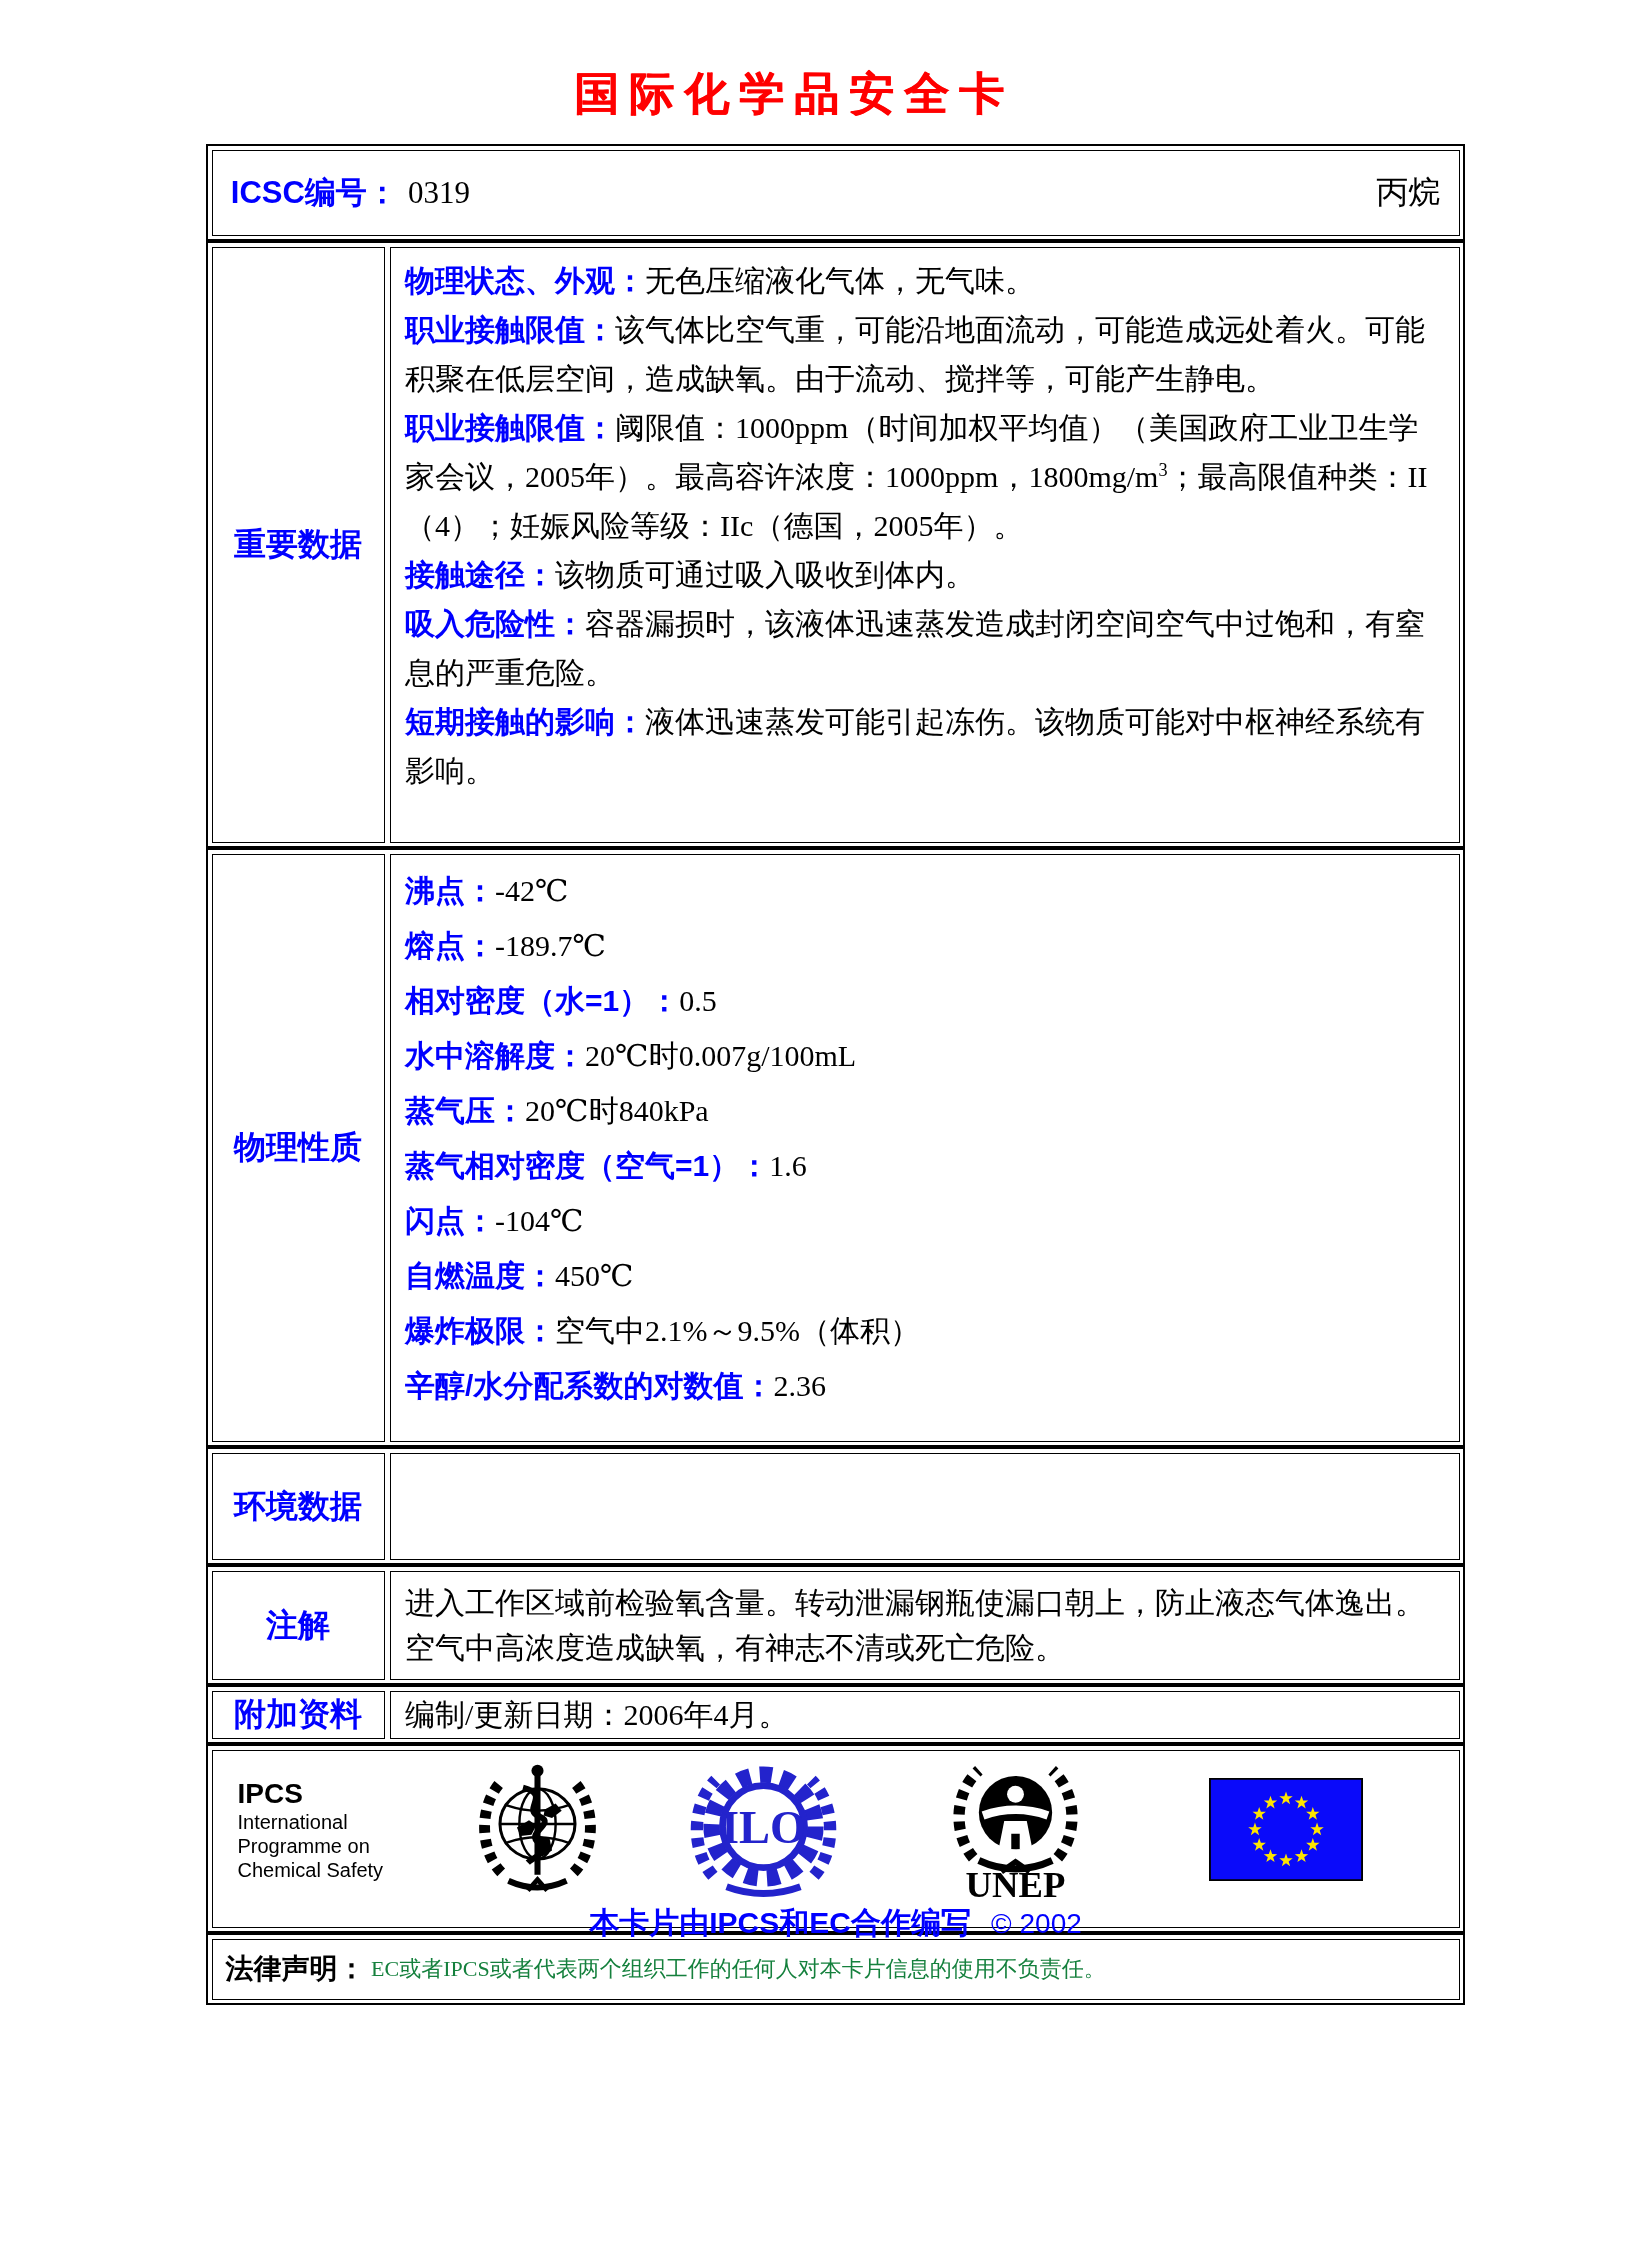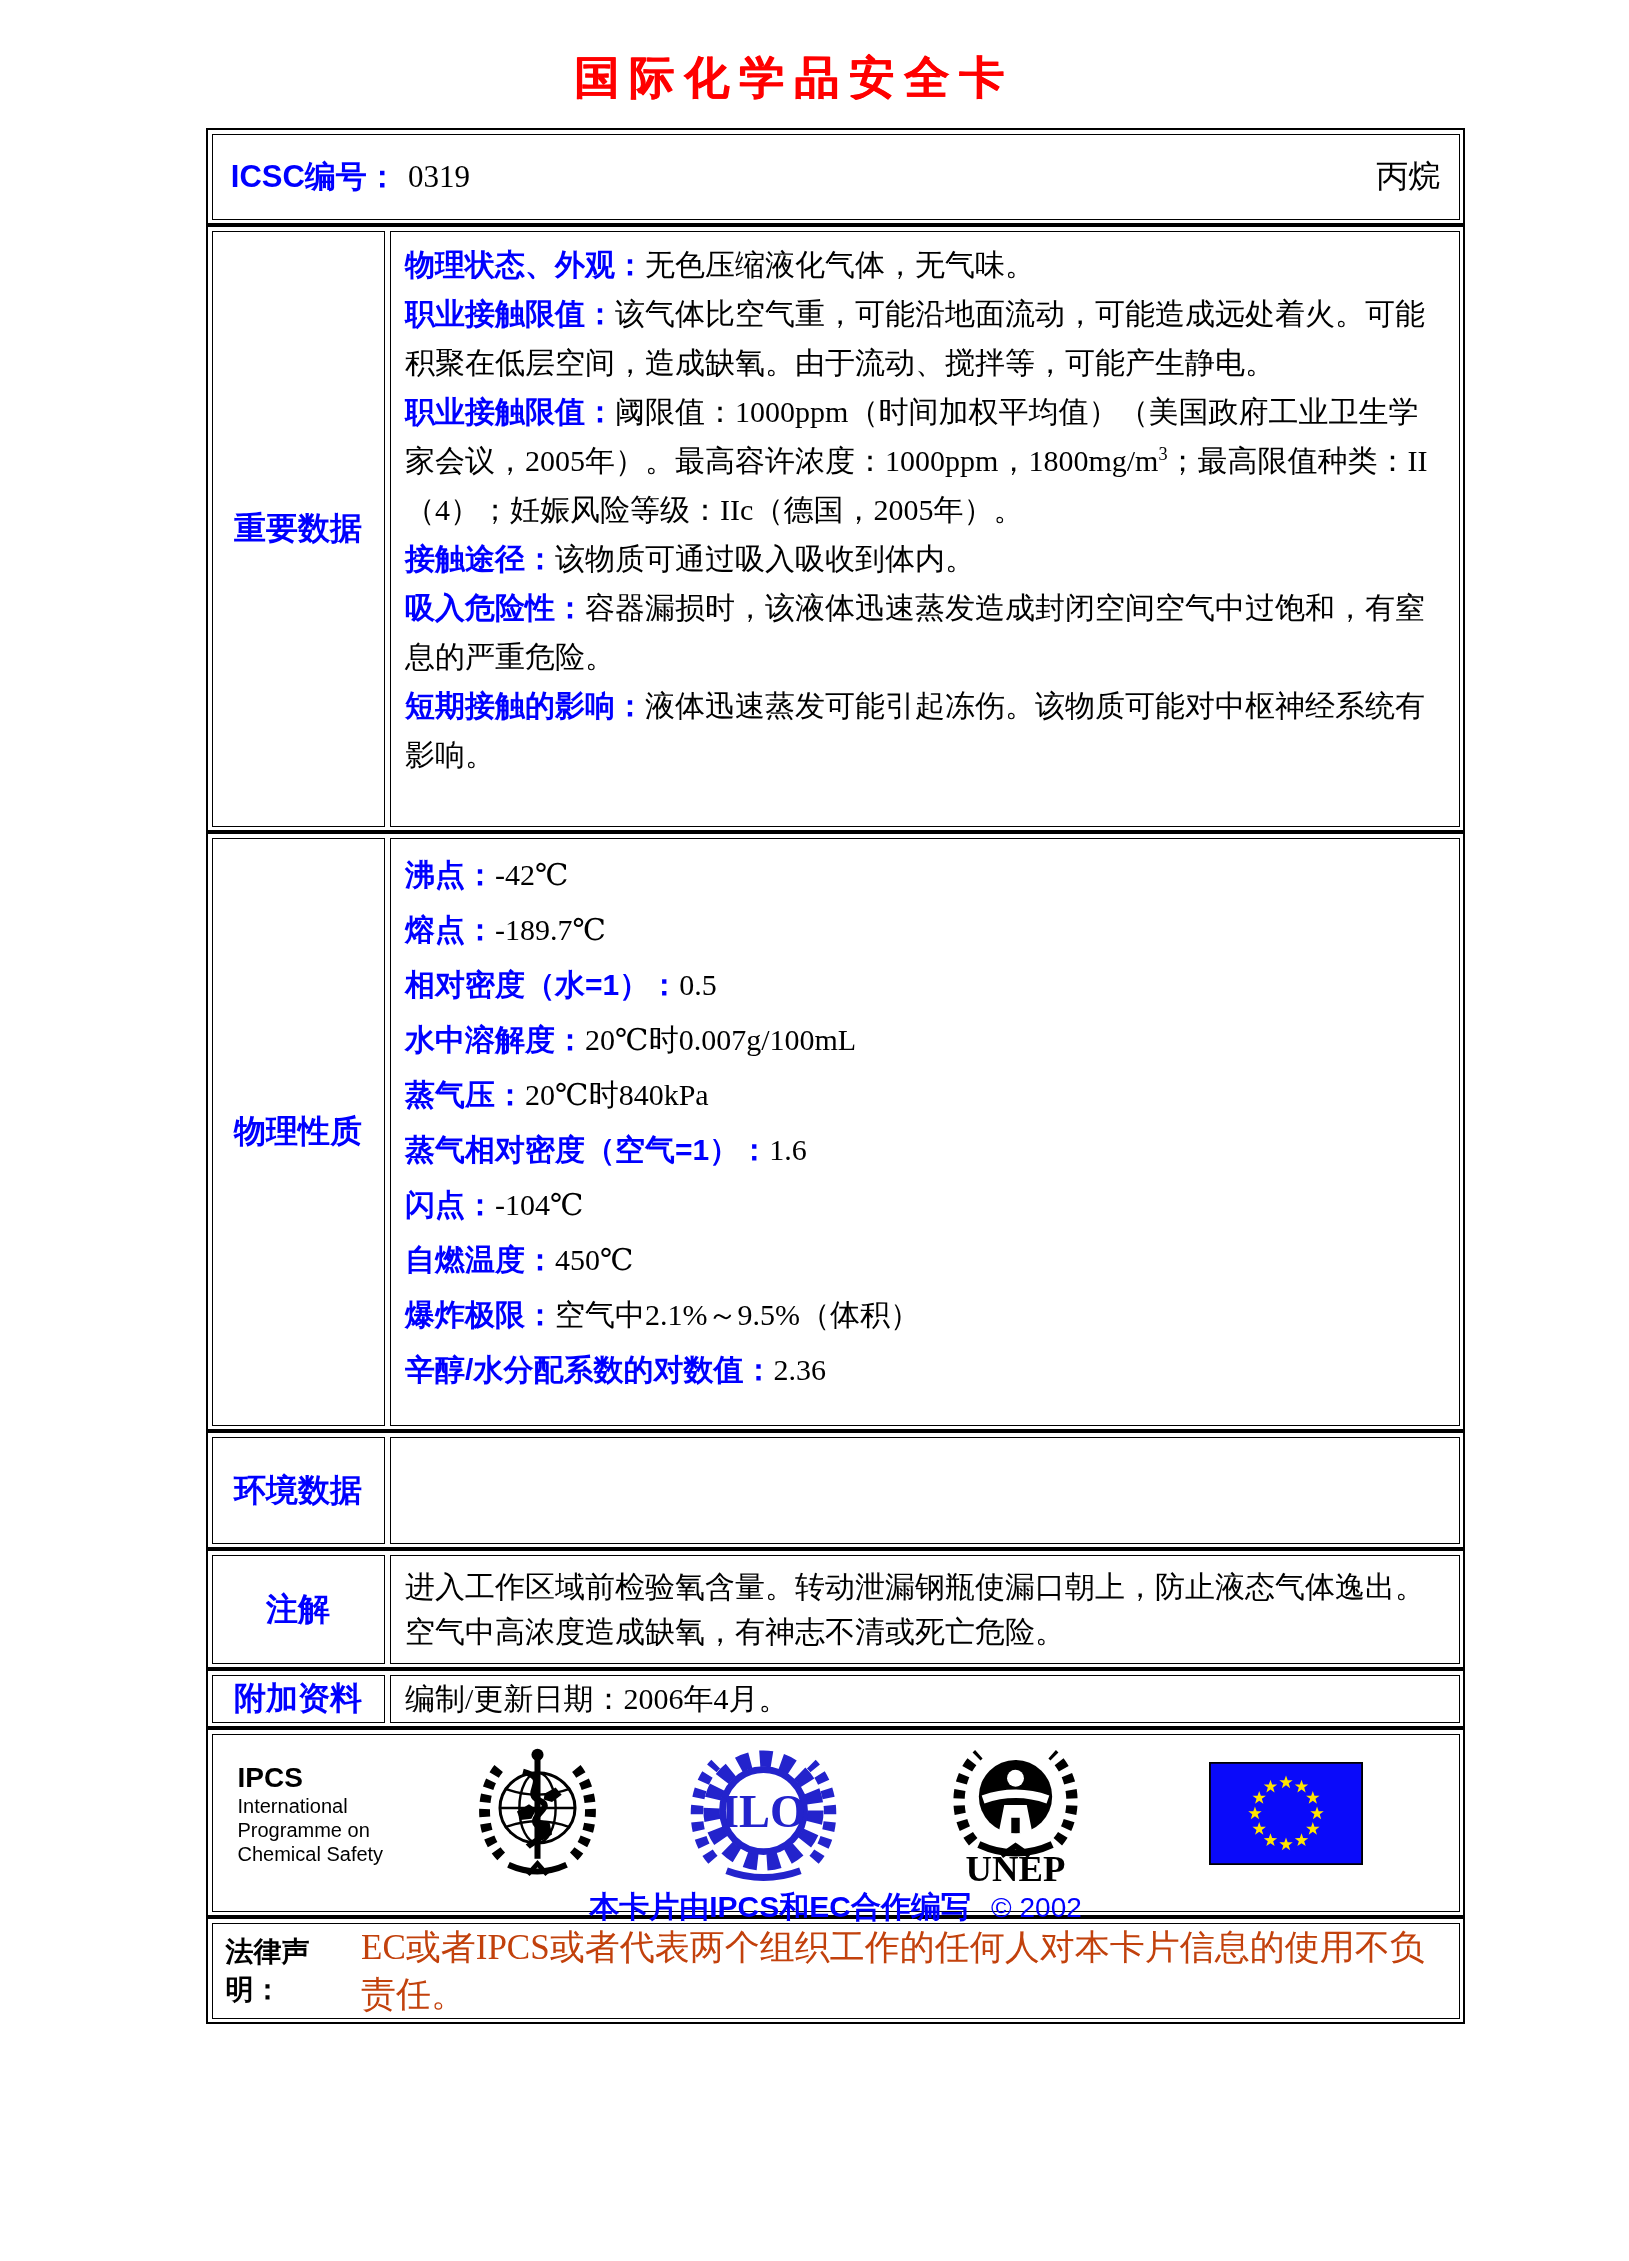--- a/index.html
+++ b/index.html
@@ -3,21 +3,21 @@
 <meta charset="utf-8">
 <style>
   html,body{margin:0;padding:0;}
   body{
     width:1630px;height:2261px;background:#ffffff;position:relative;
     font-family:"Liberation Serif","DejaVu Serif",serif;
     -webkit-font-smoothing:antialiased;
   }
   
   .page-title{
-    padding-top:54px;width:1588px;text-align:center;
+    padding-top:70px;width:1588px;text-align:center;
     color:#FF0000;font-weight:bold;font-size:45px;line-height:47px;
     letter-spacing:10px;
     font-family:"Liberation Sans","DejaVu Sans",sans-serif;
     text-shadow:0.7px 0 0 #FF0000;
   }
   
   .card{margin:27px 0 0 206px;width:1259px;}
   .section{
     border:2.8px solid #000;background:#ffffff;
     padding:3.5px;display:flex;gap:5.6px;box-sizing:content-box;
@@ -86,21 +86,21 @@
     font-family:"Liberation Sans","DejaVu Sans",sans-serif;
   }
   .caption-copy{font-weight:normal;font-size:28px;margin-left:12.7px;
     font-family:"Liberation Sans","DejaVu Sans",sans-serif;}
   
   .legal-cell{flex:1;display:flex;align-items:center;min-height:61px;padding:0 13px;}
   .legal-label{
     color:#000;font-weight:bold;font-size:28px;
     font-family:"Liberation Sans","DejaVu Sans",sans-serif;
   }
-  .legal-text{color:#c2410c;font-size:35px;margin-left:5.6px;}
+  .legal-text{color:#15803d;font-size:22px;margin-left:5.6px;}
 </style>
 </head>
 <body>
 
 <div class="page-title">国际化学品安全卡</div>
 
 <div class="card">
 
   <div class="section">
     <div class="cell header-cell">

